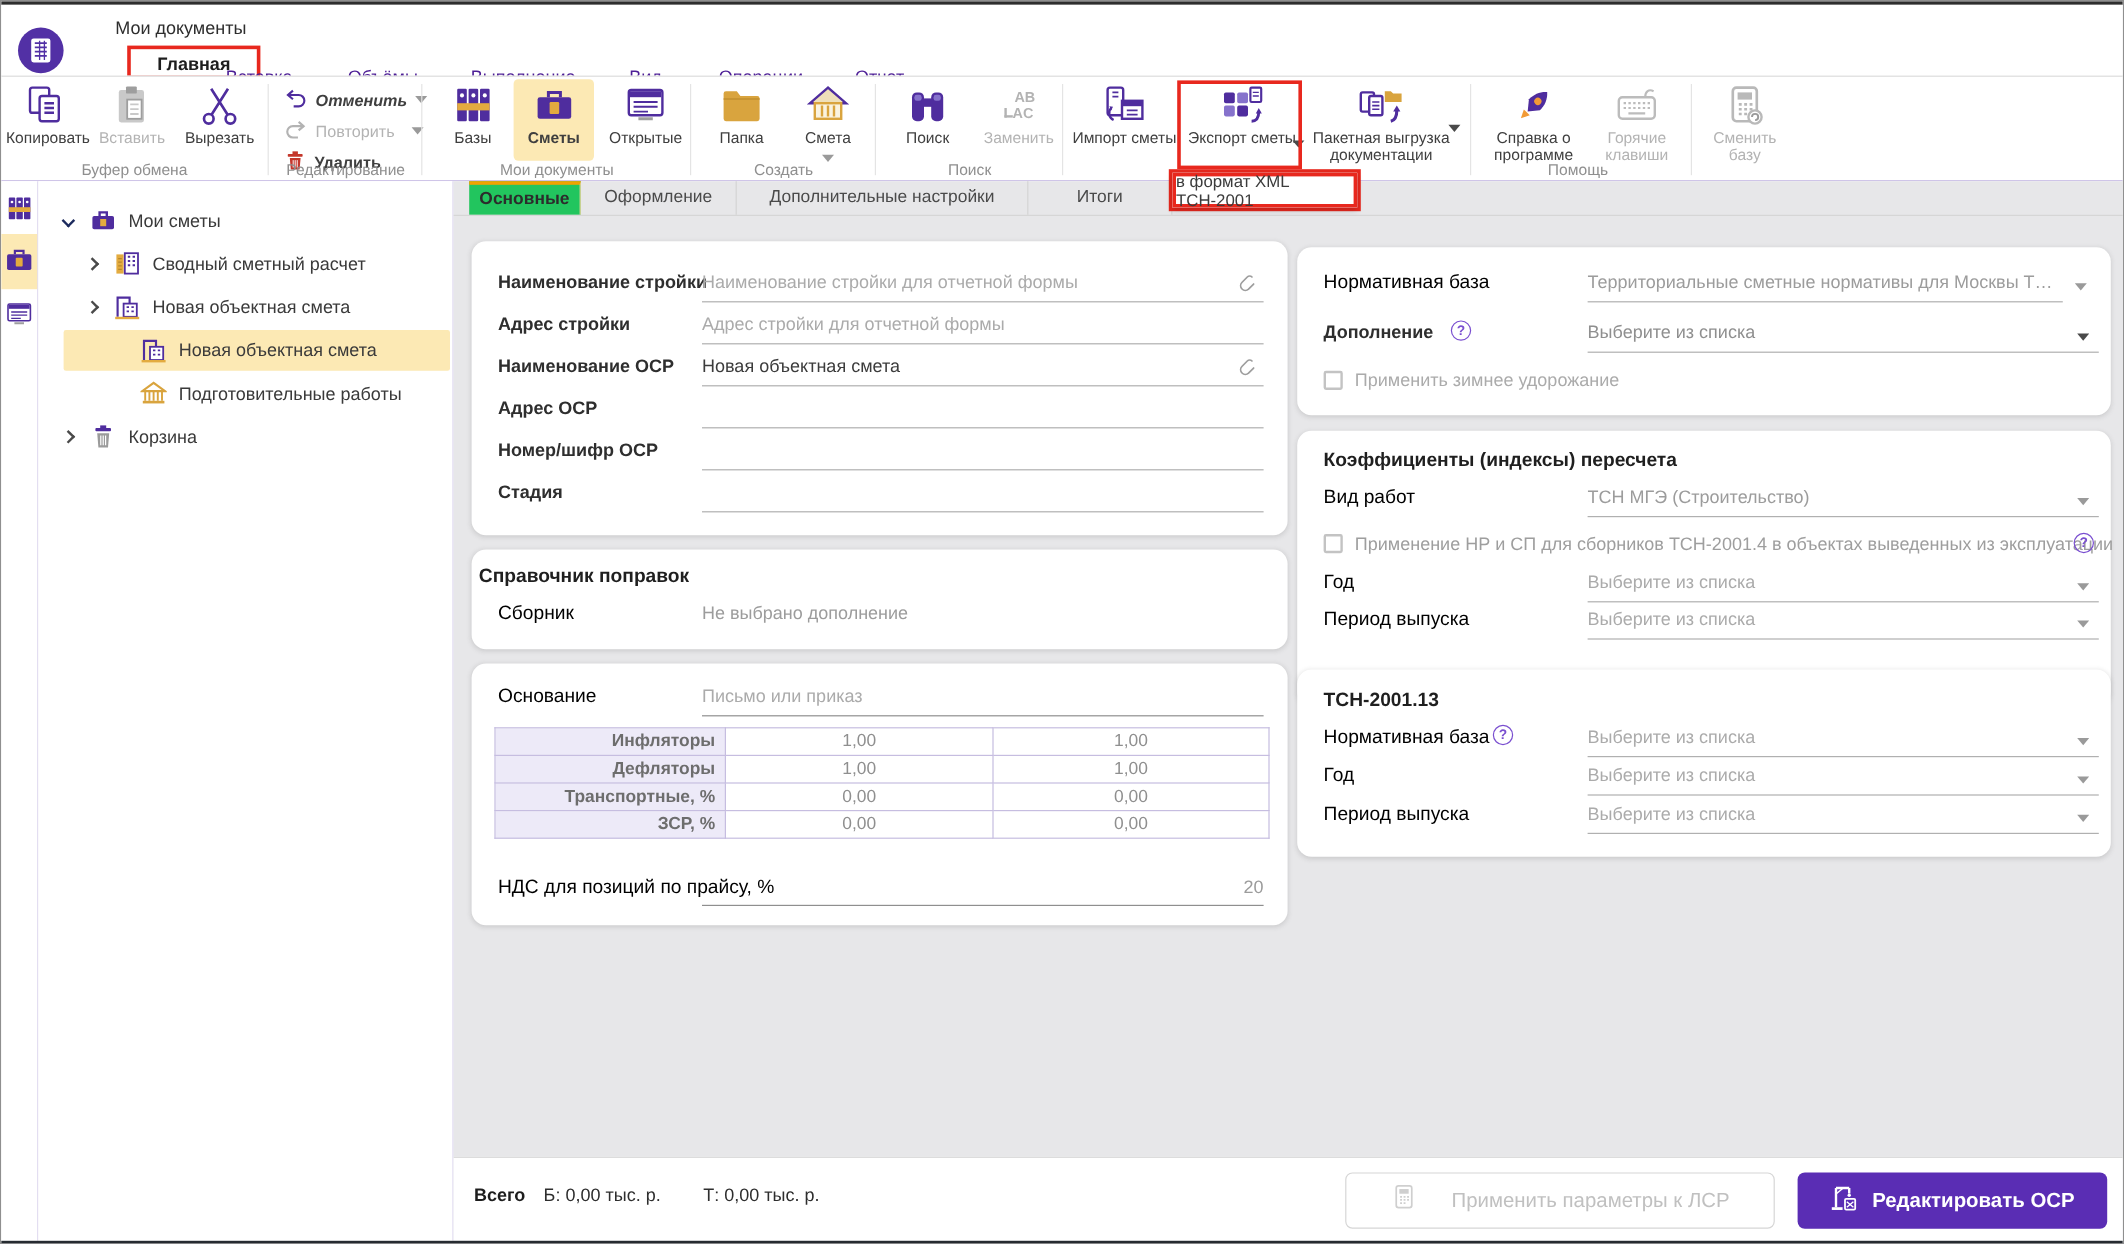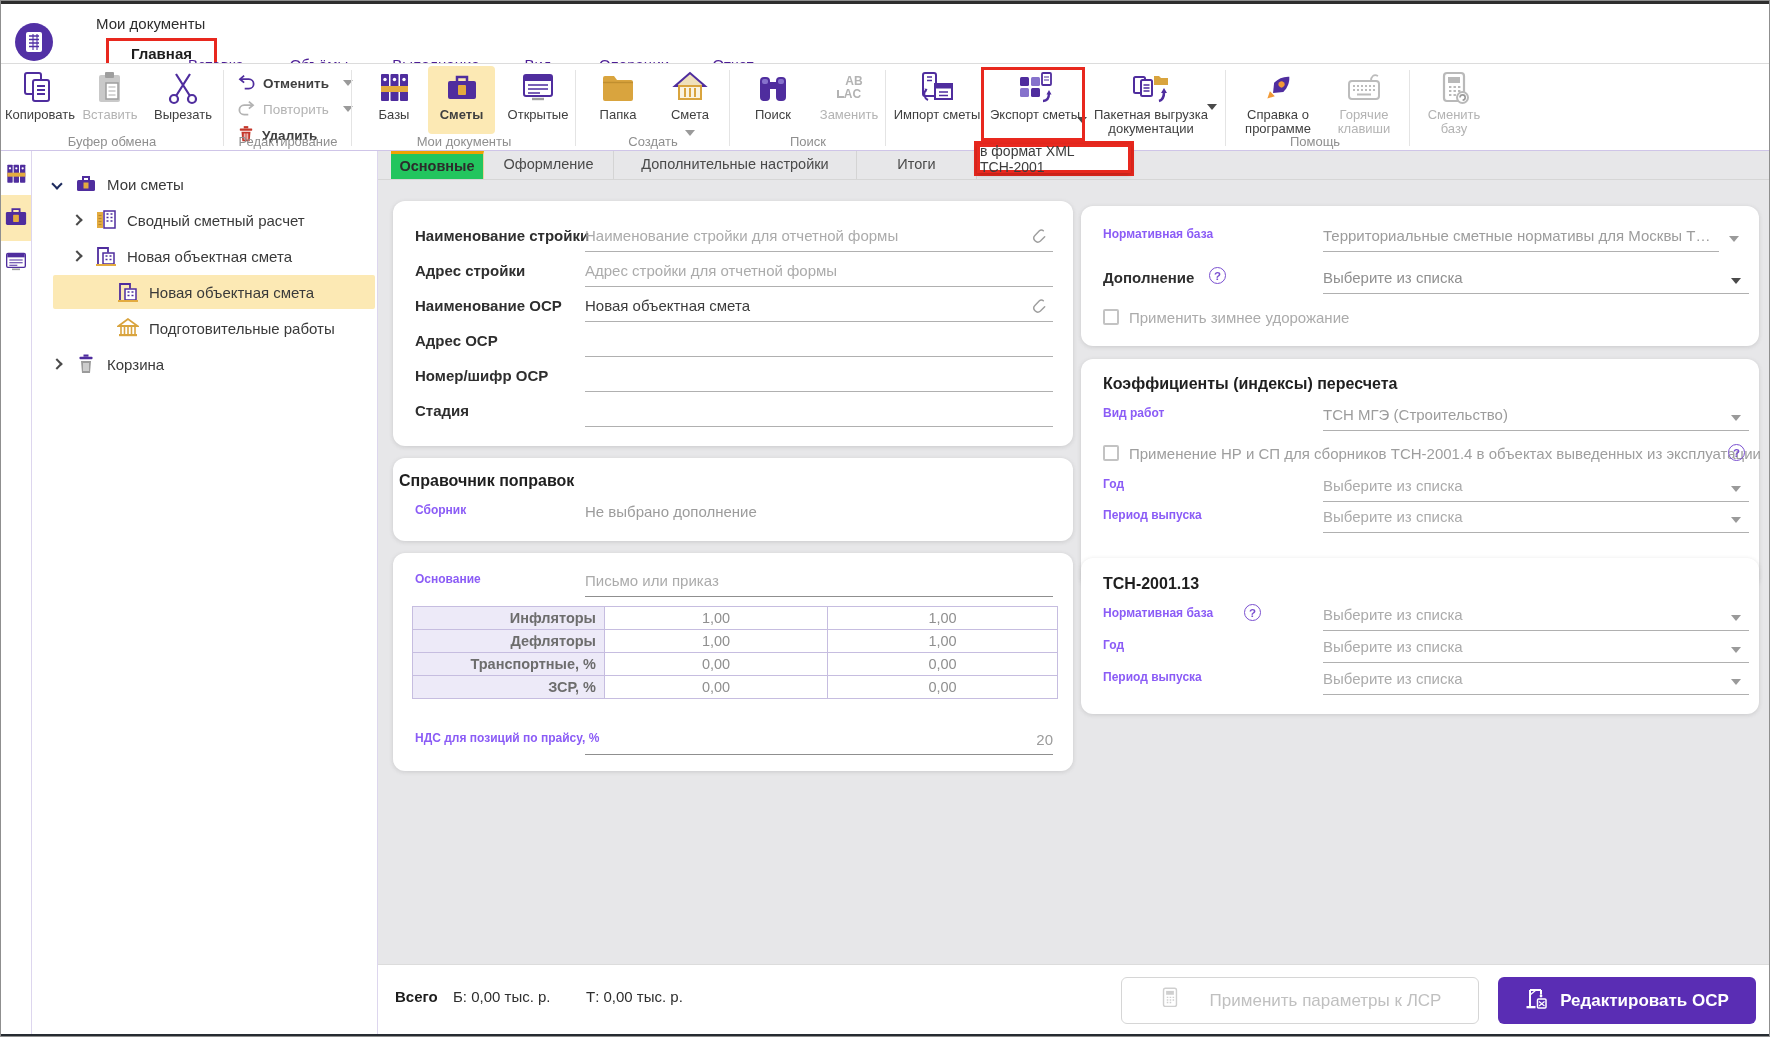--- a/index.html
+++ b/index.html
@@ -53,21 +53,21 @@
   .tlabel { white-space:nowrap; }
 
   
   #main { left:377px; top:150px; width:1391px; height:883px; background:#e7e7e9; }
   .tab { position:absolute; top:0; height:28px; line-height:27px; text-align:center; font-size:14.5px; color:#4a4a4a; border-right:1px solid #d4d4d4; }
   .tab.active { background:#22c55e; border-top:3px solid #f0a202; line-height:24px; font-weight:bold; color:#2c2c2c; border-right:1px solid #e8d49a; }
   #tabline { left:0; top:28px; width:100%; height:1px; background:#d6d6d6; }
 
   .card { position:absolute; background:#fff; border-radius:12px; box-shadow:0 1px 4px rgba(70,70,70,.18); }
   .lbl  { position:absolute; font-weight:bold; font-size:15px; color:#2e2e2e; white-space:nowrap; }
-  .glbl { position:absolute; font-weight:bold; font-size:12px; color:#8b5cf6; white-space:nowrap; }
+  .glbl { position:absolute; font-weight:normal; font-size:16px; color:#000000; white-space:nowrap; }
   .ctitle { position:absolute; font-weight:bold; font-size:16px; color:#1f1f1f; white-space:nowrap; }
   .val { position:absolute; font-size:15px; color:#3c3c3c; white-space:nowrap; }
   .gval { position:absolute; font-size:15px; color:#9c9c9c; white-space:nowrap; overflow:hidden; text-overflow:ellipsis; }
   .ph  { position:absolute; font-size:15px; color:#ababab; white-space:nowrap; }
   .iline { position:absolute; height:1px; background:#b0b0b0; }
   .cb { position:absolute; width:16px; height:16px; border:2px solid #c3c3c3; border-radius:2px; background:#fff; }
   .cblbl { position:absolute; font-size:15px; color:#ababab; white-space:nowrap; }
   .help { display:inline-flex; width:17px; height:17px; border:1.5px solid #7a4fd0; border-radius:50%;
           color:#7a4fd0; font-size:11.5px; font-weight:bold; align-items:center; justify-content:center; vertical-align:-3px; }
 
@@ -147,21 +147,21 @@
         </div>
       <div class="rlbl">Вырезать</div>
     </div>
     <div class="rsep" style="left:222px;"></div>
 
     <div class="urow" style="top:8px;">
       <span><svg width="19" height="19" viewBox="0 0 32 32">
             <path d="M12 6 5 12l7 6" fill="none" stroke="#4f2d9e" stroke-width="3"></path>
             <path d="M5 12h15a8 8 0 0 1 0 16h-7" fill="none" stroke="#4f2d9e" stroke-width="3"></path>
           </svg></span>
-      <span style="font-weight:bold;">Отменить</span>
+      <span style="font-weight:bold;font-style:italic;">Отменить</span>
       <span class="tri" style="margin-left:auto;"></span>
     </div>
     <div class="urow" style="top:34px;">
       <span><svg width="19" height="19" viewBox="0 0 32 32">
             <path d="M20 6l7 6-7 6" fill="none" stroke="#b3b3b3" stroke-width="3"></path>
             <path d="M27 12H12a8 8 0 0 0 0 16h7" fill="none" stroke="#b3b3b3" stroke-width="3"></path>
           </svg></span>
       <span class="dis">Повторить</span>
       <span class="tri" style="margin-left:auto;"></span>
     </div>

